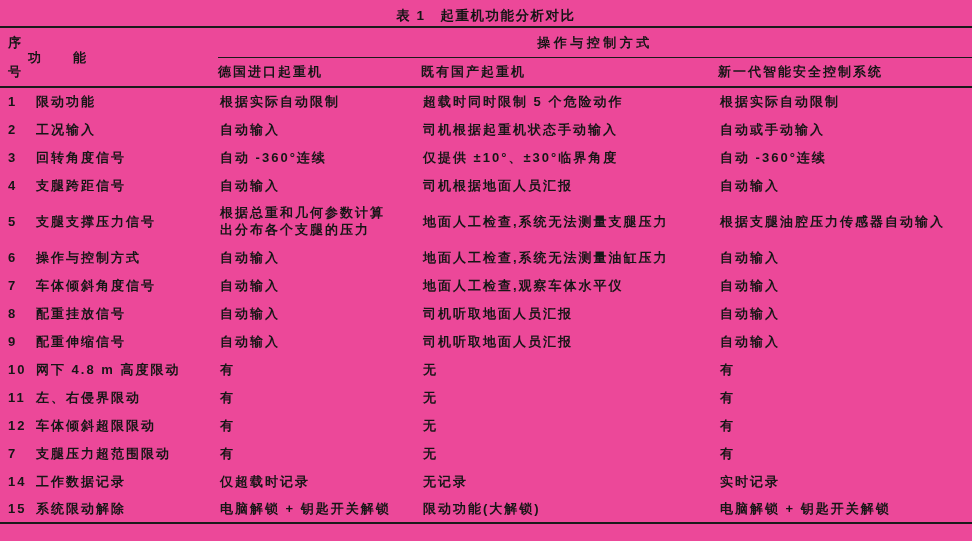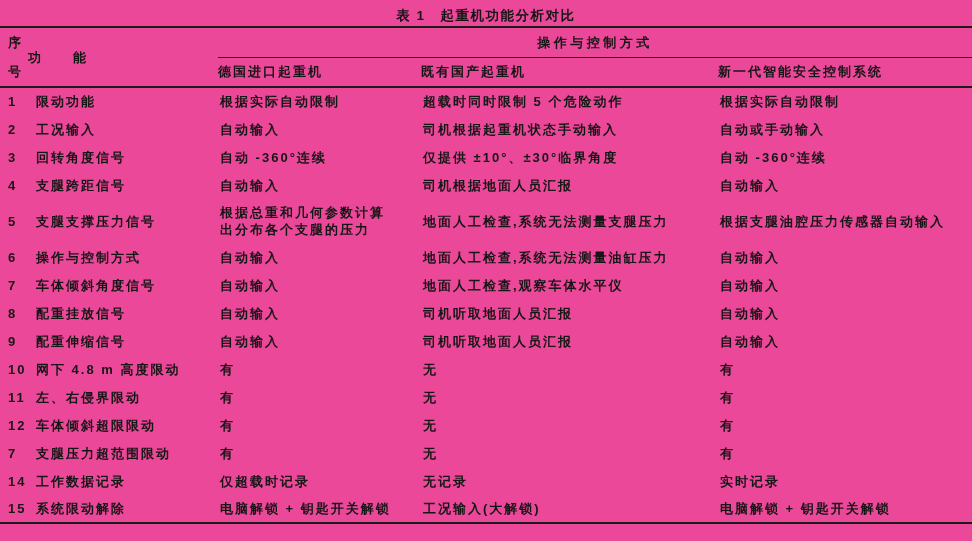--- a/index.html
+++ b/index.html
@@ -204,19 +204,19 @@
     <td class="c-fn">工作数据记录</td>
     <td class="c-de">仅超载时记录</td>
     <td class="c-cn">无记录</td>
     <td class="c-new">实时记录</td>
   </tr>
 
   <tr>
     <td class="c-no">15</td>
     <td class="c-fn">系统限动解除</td>
     <td class="c-de">电脑解锁 + 钥匙开关解锁</td>
-    <td class="c-cn">工况输入(大解锁)</td>
+    <td class="c-cn">限动功能(大解锁)</td>
     <td class="c-new">电脑解锁 + 钥匙开关解锁</td>
   </tr>
 </tbody>
   </table>
 
 </div>
 
 </body></html>

